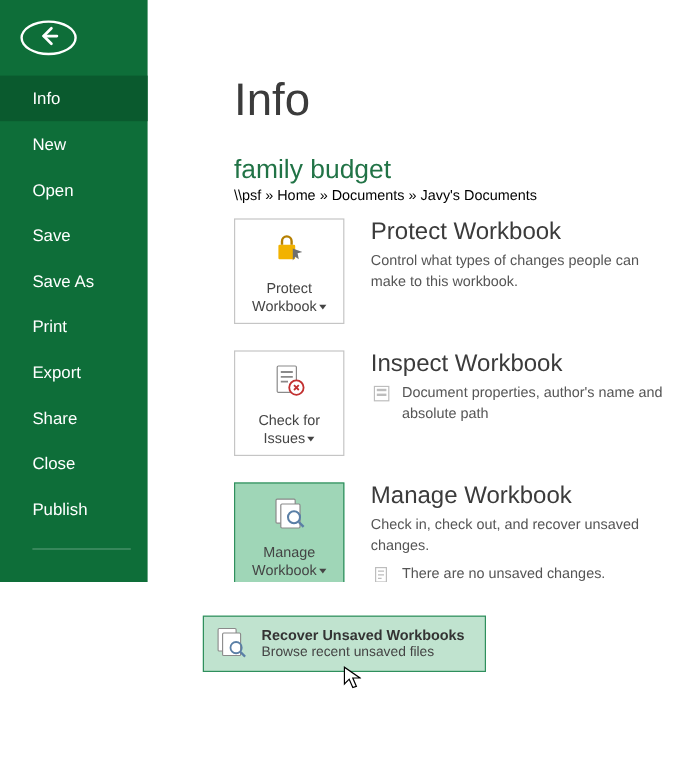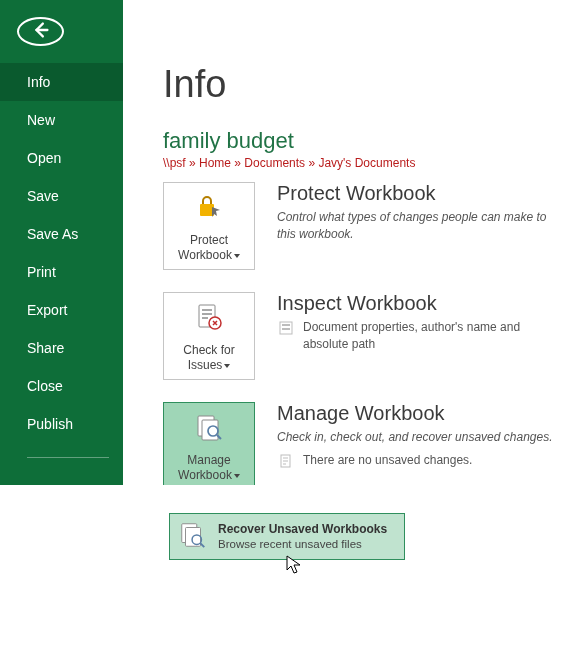--- a/index.html
+++ b/index.html
@@ -8,20 +8,21 @@
     font-family: "Segoe UI", Tahoma, sans-serif;
     font-size: 12px;
     background: #ffffff;
     color: #444444;
   }
   .app {
     display: flex;
     width: 579px;
     height: 485px;
     background: #ffffff;
+    gap: 32px;
   }
   
   .sidebar {
     width: 123px;
     background: #0e6e39;
     color: #ffffff;
     display: flex;
     flex-direction: column;
     padding-top: 17px;
   }
@@ -75,21 +76,21 @@
     margin-bottom: 22px;
   }
   .doc-title {
     font-size: 22px;
     font-weight: 400;
     color: #217346;
     margin-bottom: 2px;
   }
   .breadcrumb {
     font-size: 12px;
-    color: #b91c1c;
+    color: #000000;
     margin-bottom: 12px;
   }
   .section {
     display: flex;
     align-items: flex-start;
     gap: 22px;
     margin-bottom: 22px;
   }
   .big-btn {
     width: 92px;
@@ -127,21 +128,20 @@
     font-size: 20px;
     font-weight: 400;
     color: #3b3b3b;
     margin-bottom: 4px;
   }
   .section-desc {
     font-size: 12px;
     color: #555;
     margin-bottom: 6px;
     line-height: 1.45;
-    font-style: italic;
   }
   .bullet-row, .status-row {
     display: flex;
     align-items: flex-start;
     gap: 10px;
     font-size: 12px;
     color: #555;
     line-height: 1.45;
     padding-left: 2px;
   }

